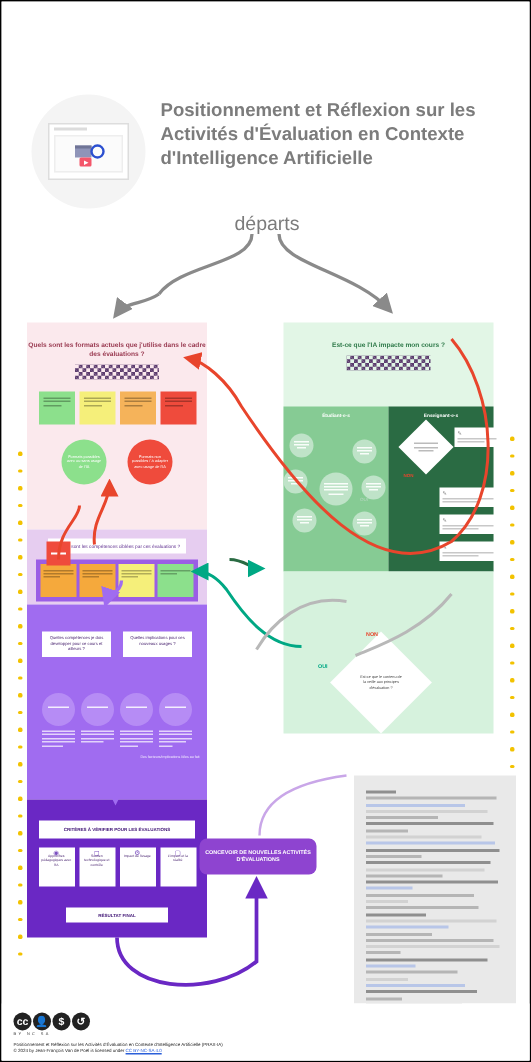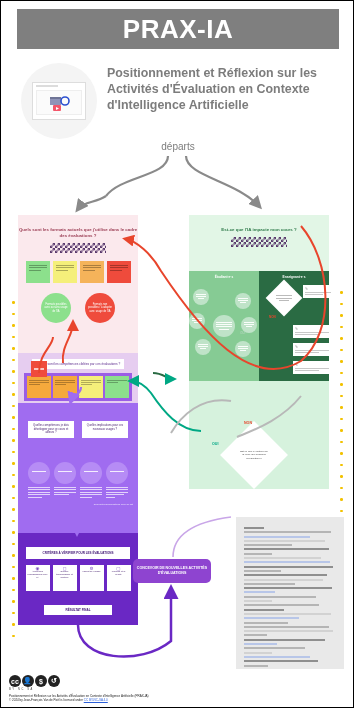--- a/index.html
+++ b/index.html
@@ -35,21 +35,21 @@
   .logo-card .inner{ position:absolute; left:3px; top:7px; right:3px; bottom:4px; background:#fbfbfb; border:1px solid #eee;}
   .logo-glyph { position:absolute; left:17px; top:13px; }
   .subtitle {
     position:absolute; left:92px; top:6px; width:234px;
     color:#7c7c7c; font-size:12.4px; font-weight:bold; line-height:16px;
   }
 
   
   .departs {
     position:absolute; left:0; top:140px; width:354px; text-align:center;
-    color:#7c7c7c; font-size:10px;
+    color:#7c7c7c; font-size:13px;
   }
   .svg-layer { position:absolute; left:0; top:0; width:354px; height:708px; pointer-events:none; }
 
   
   .zone-pink {
     position:absolute; left:17px; top:214px; width:120px; height:138px;
     background:#fbe9ed;
   }
   .zone-q {
     color:#9a3b52; font-size:4.4px; text-align:center; line-height:6px;
@@ -192,23 +192,20 @@
 
   
   .dots { position:absolute; width:3px; }
   .dot { width:2.5px; height:2.5px; border-radius:50%; background:#f2c200; margin-bottom:9px; }
 </style>
 </head>
 <body>
 
 <div class="page">
 
-  <div class="title-bar">
-    <div class="t">PRAX-IA</div>
-  </div>
 
   <div class="subhead">
     <div class="logo-circle">
       <div class="logo-card">
         <div class="bar"></div>
           <div class="inner"></div>
         <svg class="logo-glyph" width="22" height="16" viewBox="0 0 22 16">
           <rect x="0" y="1" width="11" height="8" fill="#8f94b8"></rect>
           <rect x="0" y="1" width="11" height="2" fill="#6f7496"></rect>
           <circle cx="15" cy="5" r="4" fill="none" stroke="#2b4fd0" stroke-width="1.6"></circle>

